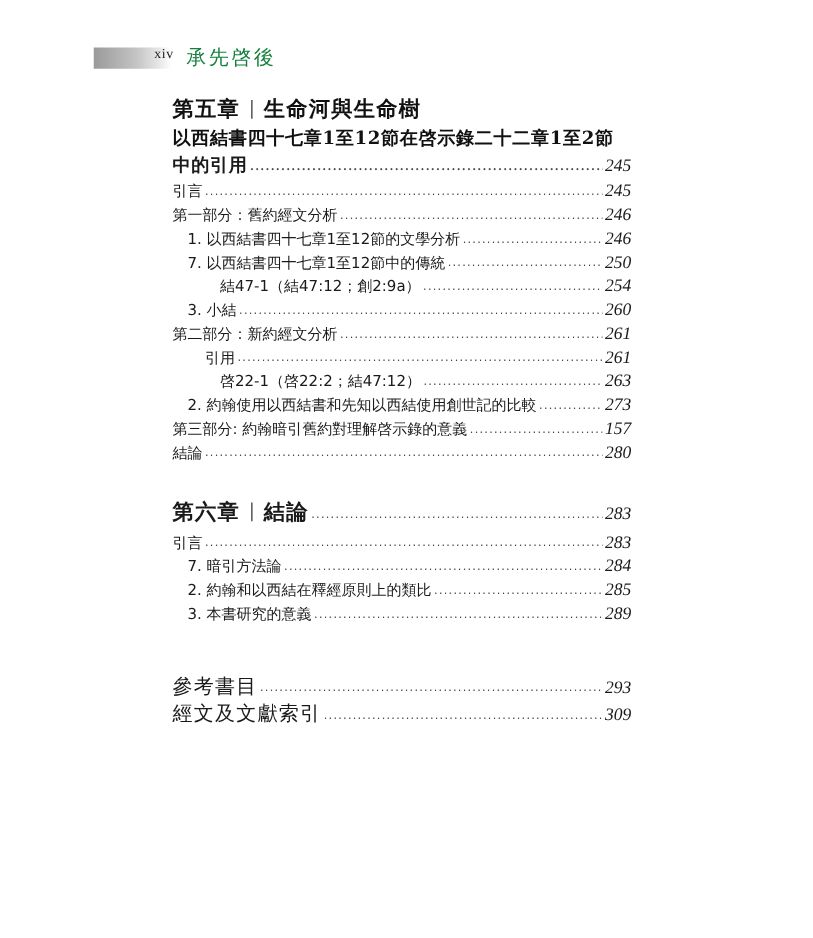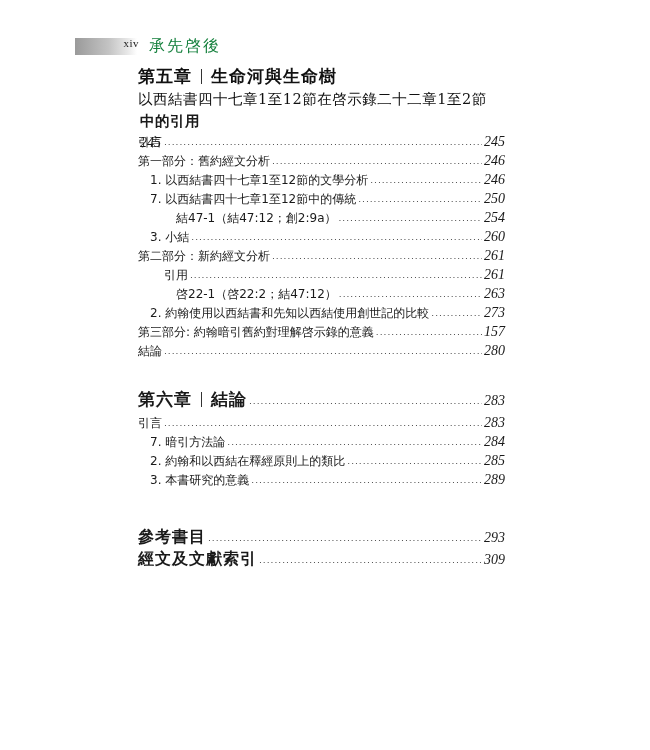--- a/index.html
+++ b/index.html
@@ -40,21 +40,21 @@
     }
     .book-title {
       margin-left: 12px;
       font-size: 16px;
       color: #15803d;
       letter-spacing: 2px;
     }
     .toc {
       position: absolute;
       left: 138px;
-      top: 64px;
+      top: 76px;
       width: 367px;
     }
     .row {
       display: flex;
       align-items: baseline;
       height: 19px;
       font-size: 12px;
       line-height: 19px;
       white-space: nowrap;
     }
@@ -88,52 +88,51 @@
       font-family: "DejaVu Serif", "Liberation Serif", serif;
       font-weight: bold;
       font-size: 17px;
       height: 24px;
       line-height: 24px;
       letter-spacing: 1px;
       color: #111;
     }
     .chapter-sub {
       font-family: "DejaVu Serif", "Liberation Serif", serif;
-      font-weight: normal;
+      font-weight: bold;
       font-size: 14.5px;
       height: 22px;
       line-height: 22px;
       letter-spacing: 0.5px;
       color: #111;
       white-space: nowrap;
     }
     .chapter-sub-cont {
       font-family: "DejaVu Serif", "Liberation Serif", serif;
       font-weight: bold;
       font-size: 14.5px;
       height: 22px;
       line-height: 22px;
-      flex-direction: column;
     }
     .chapter-sub-cont .label { letter-spacing: 0.5px; }
     .chapter-sub-cont .page { font-weight: normal; }
 
     .chapter-row {
       height: 26px;
       line-height: 26px;
     }
     .chapter-row .label {
-      font-family: Liberation Serif, serif;
+      font-family: Liberation Mono, monospace;
       font-weight: bold;
       font-size: 17px;
       letter-spacing: 1px;
     }
     .backmatter .label {
       font-family: "DejaVu Serif", "Liberation Serif", serif;
-      font-weight: bold;
+      font-weight: normal;
       font-size: 16px;
       letter-spacing: 1px;
     }
     .backmatter {
       height: 22px;
       line-height: 22px;
     }
     .sep {
       display: inline-block;
       width: 1px;

